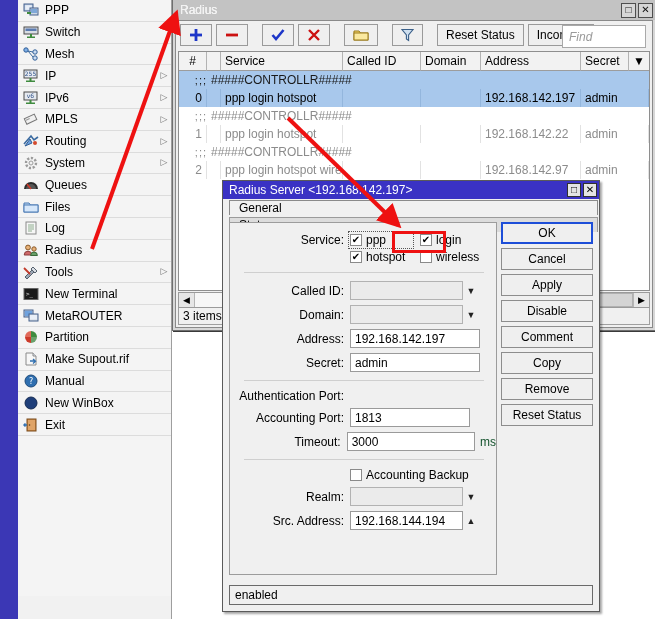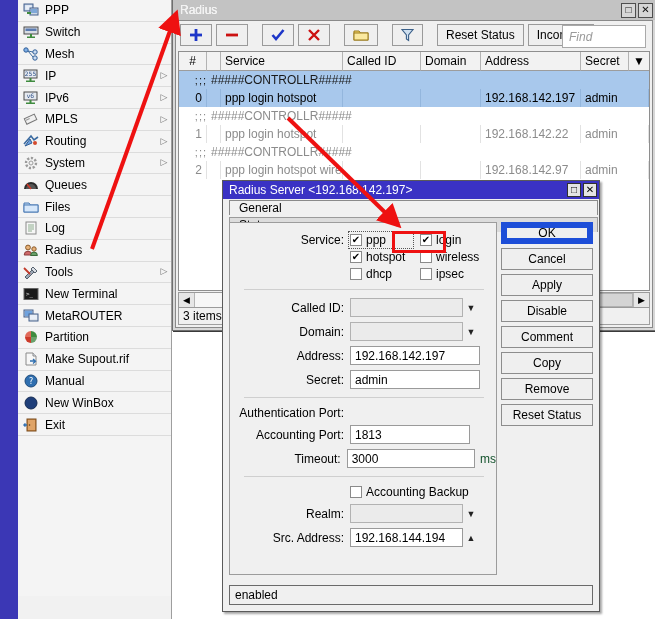--- a/index.html
+++ b/index.html
@@ -199,21 +199,21 @@
     border: 3px solid #ee1111; pointer-events: none;
   }
   #dlg-buttons {
     position: absolute; right: 6px; top: 41px; width: 92px;
   }
   .dbtn {
     height: 22px; border: 1px solid #8d8d8d; background: #efefef;
     display: flex; align-items: center; justify-content: center;
     font-size: 12px; color: #000; margin-bottom: 4px; cursor: default;
   }
-  .dbtn.default { border: 6px solid #1d4ed8; }
+  .dbtn.default { border: 2px solid #1d4ed8; }
   .dbtn-spacer { height: 8px; }
   #dlg-status {
     position: absolute; left: 6px; right: 6px; bottom: 6px; height: 20px;
     border: 1px solid #6a6a6a; background: #f0f0f0;
     display: flex; align-items: center; padding-left: 5px; font-size: 12px; color: #000;
   }
 
   
   #arrows { position: absolute; left: 0; top: 0; width: 655px; height: 619px; pointer-events: none; }
 </style>
@@ -631,31 +631,20 @@
         </div>
         <div class="svc-line">
           <span class="svc-label"></span>
           <span class="cb-wrap svc-col1">
             <span class="cb">✔</span>
             <span>hotspot</span>
           </span>
           <span class="cb-wrap">
             <span class="cb"></span>
             <span>wireless</span>
-          </span>
-        </div>
-        <div class="svc-line">
-          <span class="svc-label"></span>
-          <span class="cb-wrap svc-col1">
-            <span class="cb"></span>
-            <span>dhcp</span>
-          </span>
-          <span class="cb-wrap">
-            <span class="cb"></span>
-            <span>ipsec</span>
           </span>
         </div>
       </div>
 
       <div class="hr"></div>
 
       <div class="frow">
         <span class="flabel">Called ID:</span>
         <span class="finput dim" style="width:113px"></span>
         <span class="fcombo-arrow">▼</span>

